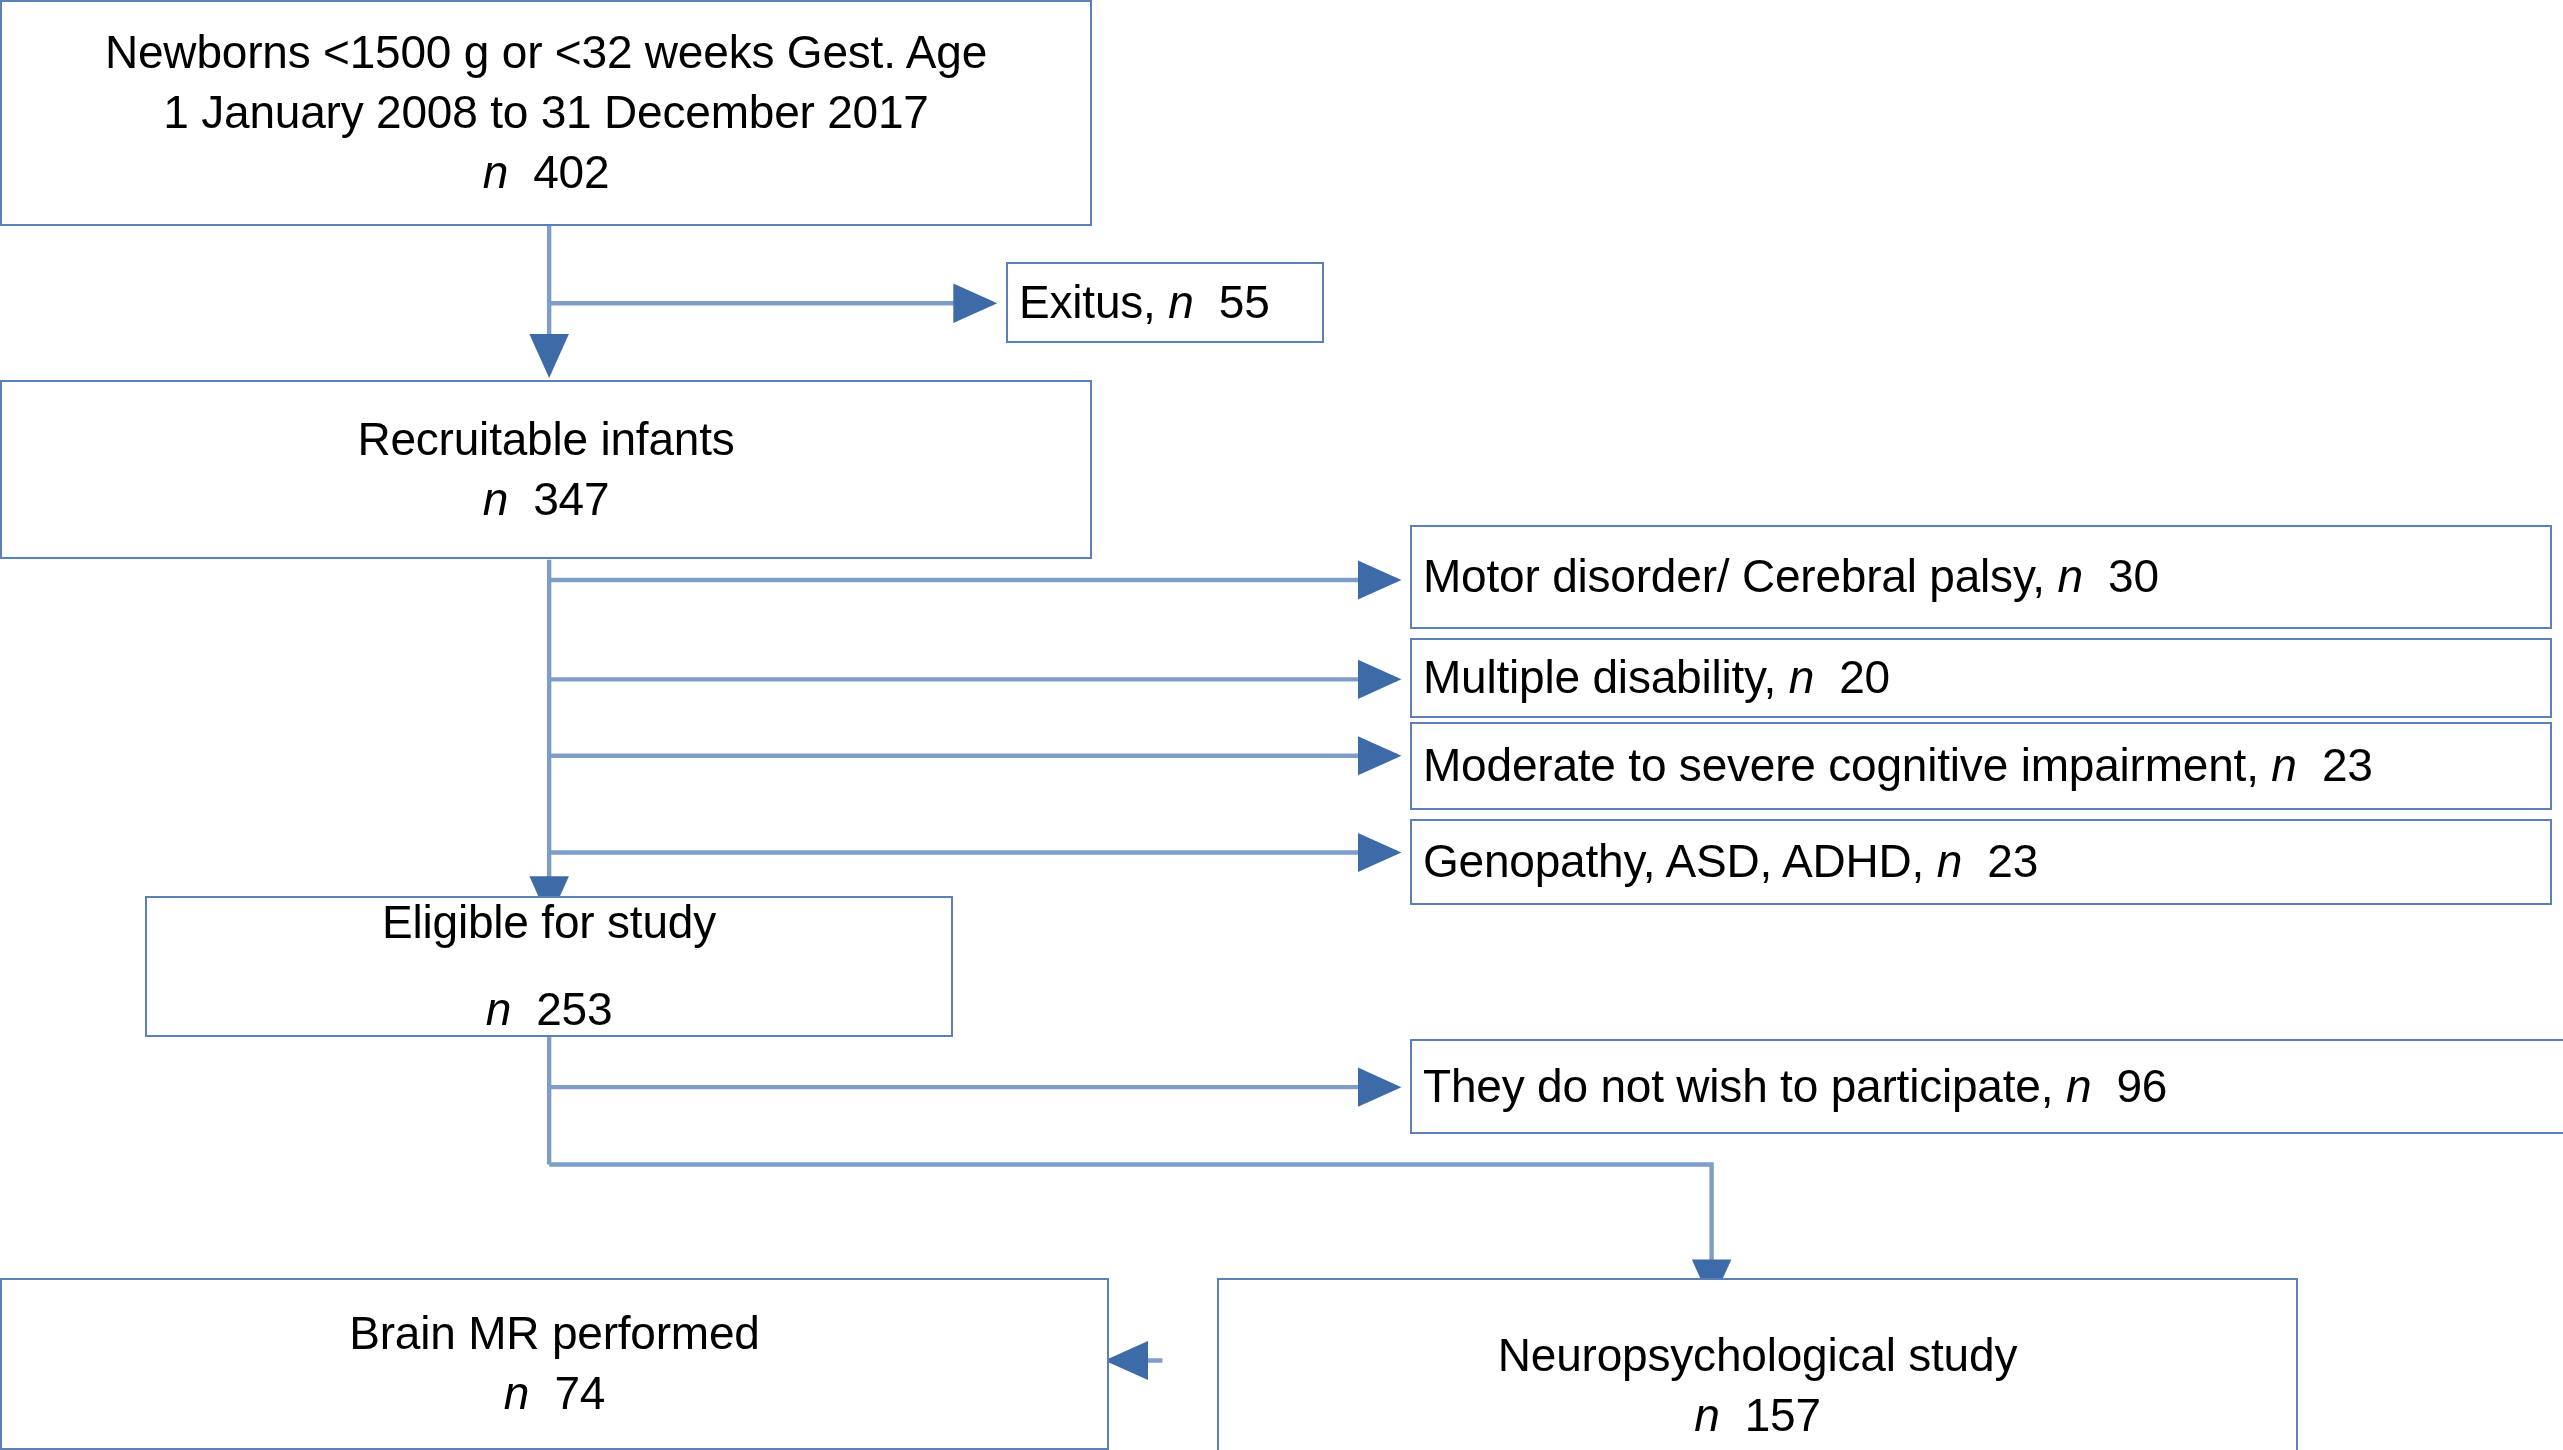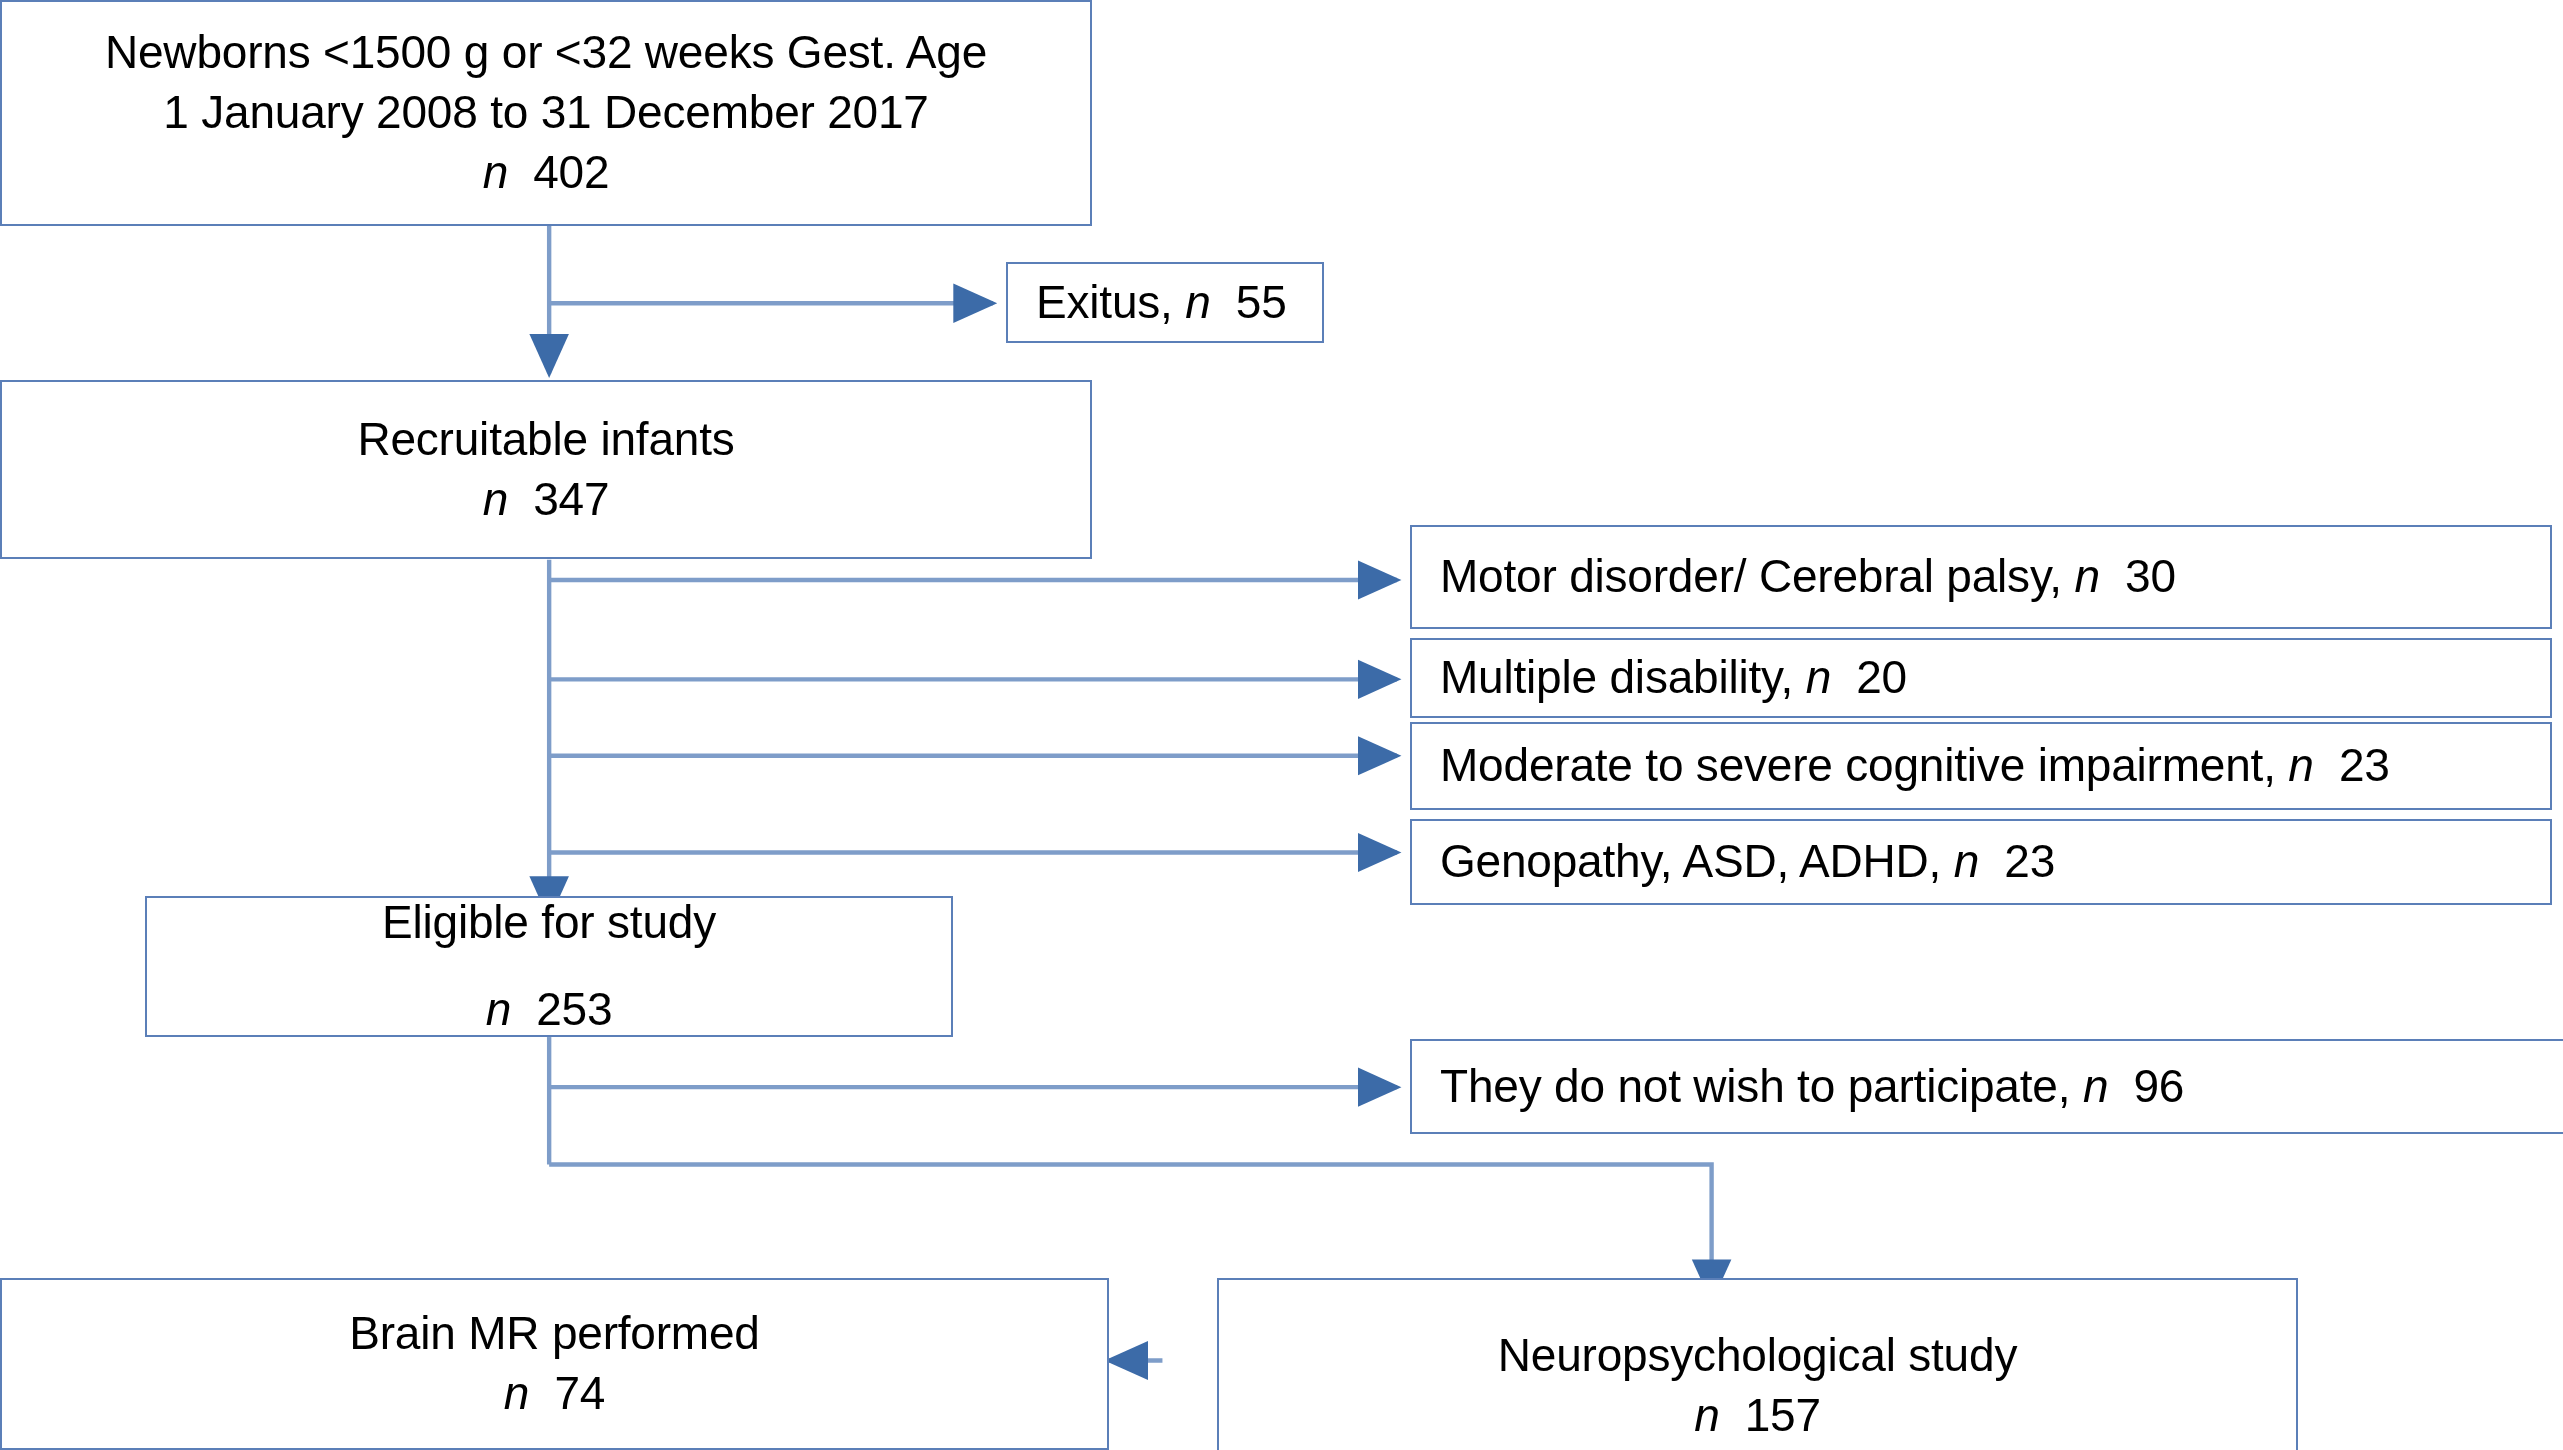--- a/index.html
+++ b/index.html
@@ -36,21 +36,21 @@
     color: #000000;
     z-index: 2;
   }
   .node.center {
     align-items: center;
     text-align: right;
   }
   .node.left {
     align-items: flex-start;
     text-align: left;
-    padding-left: 28px;
+    padding-left: 11px;
   }
   .line {
     display: block;
     font-size: 46px;
     line-height: 1.30;
     white-space: nowrap;
     letter-spacing: -0.2px;
   }
   .line.n {
     margin-top: 0;

